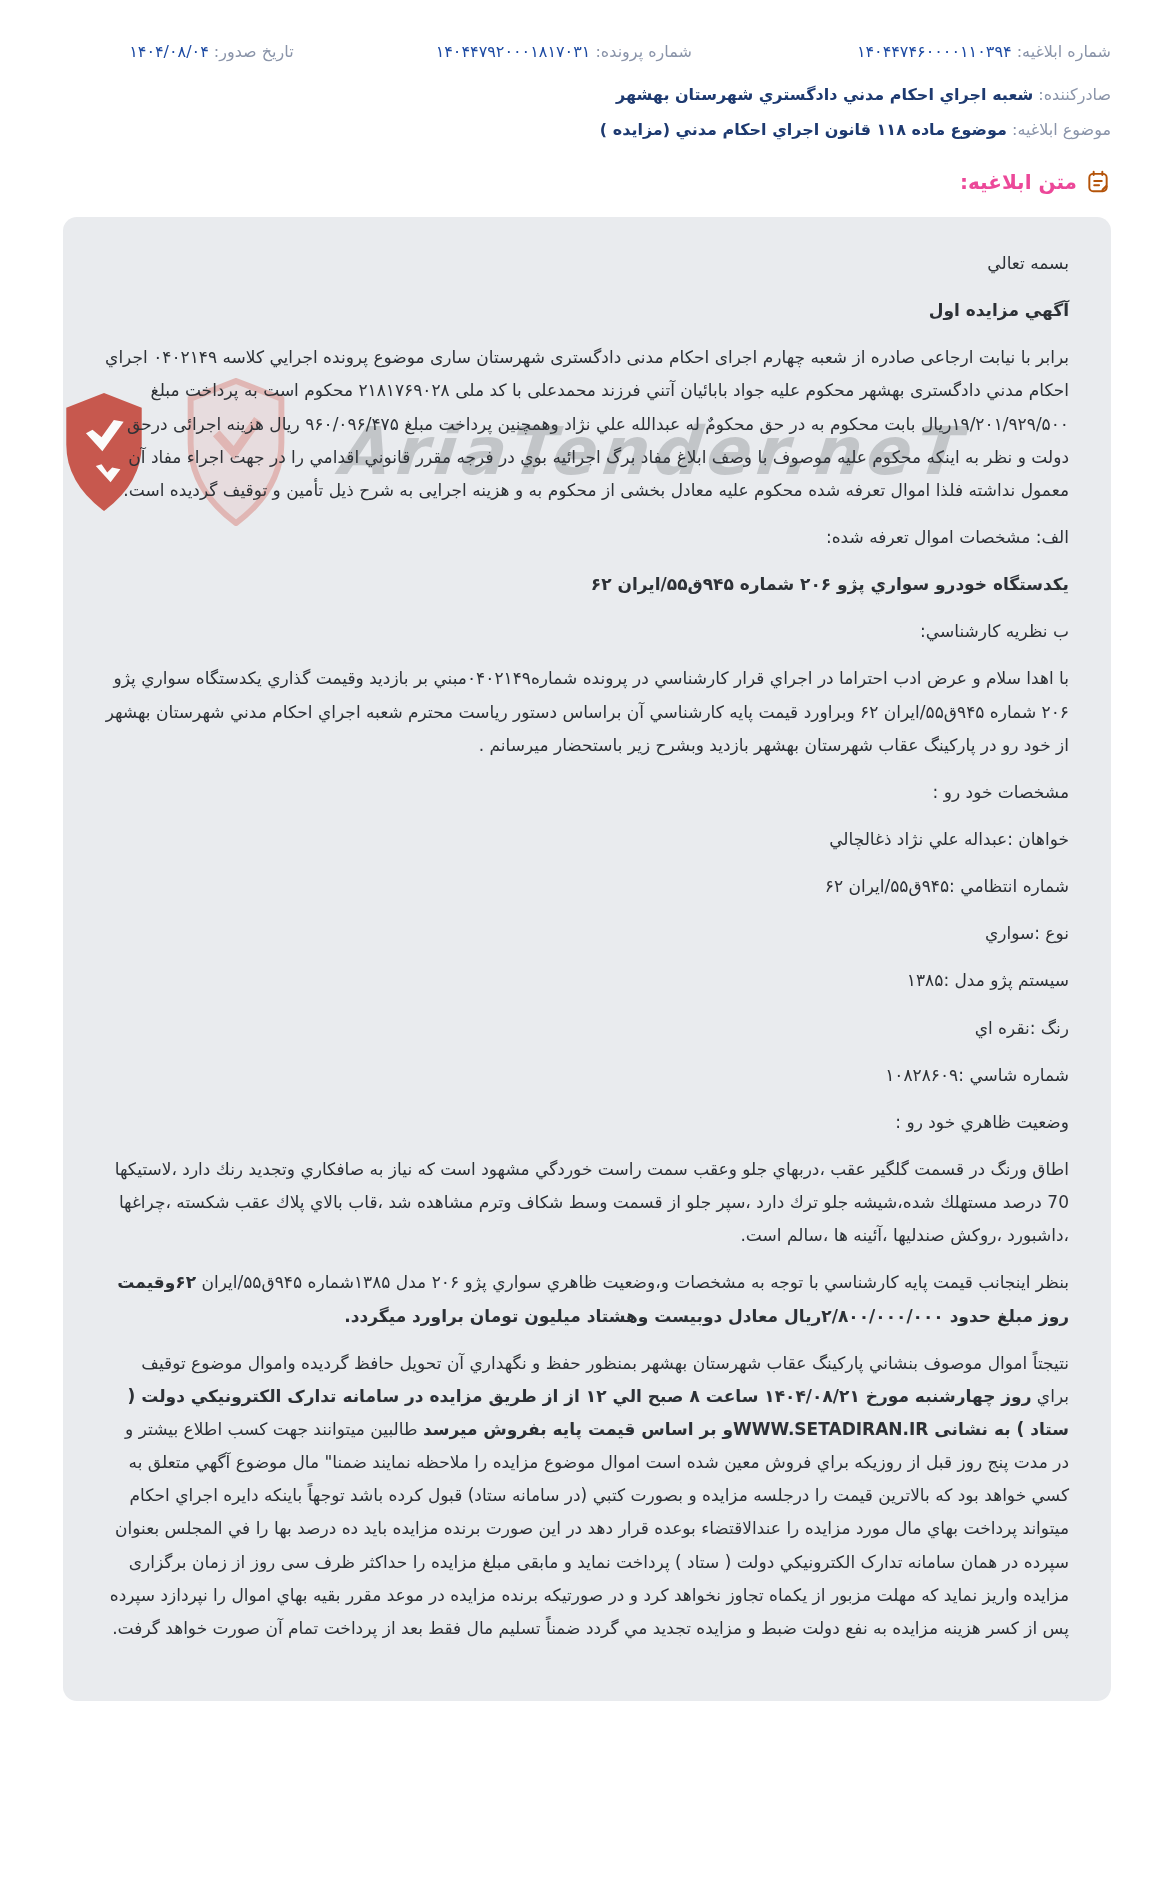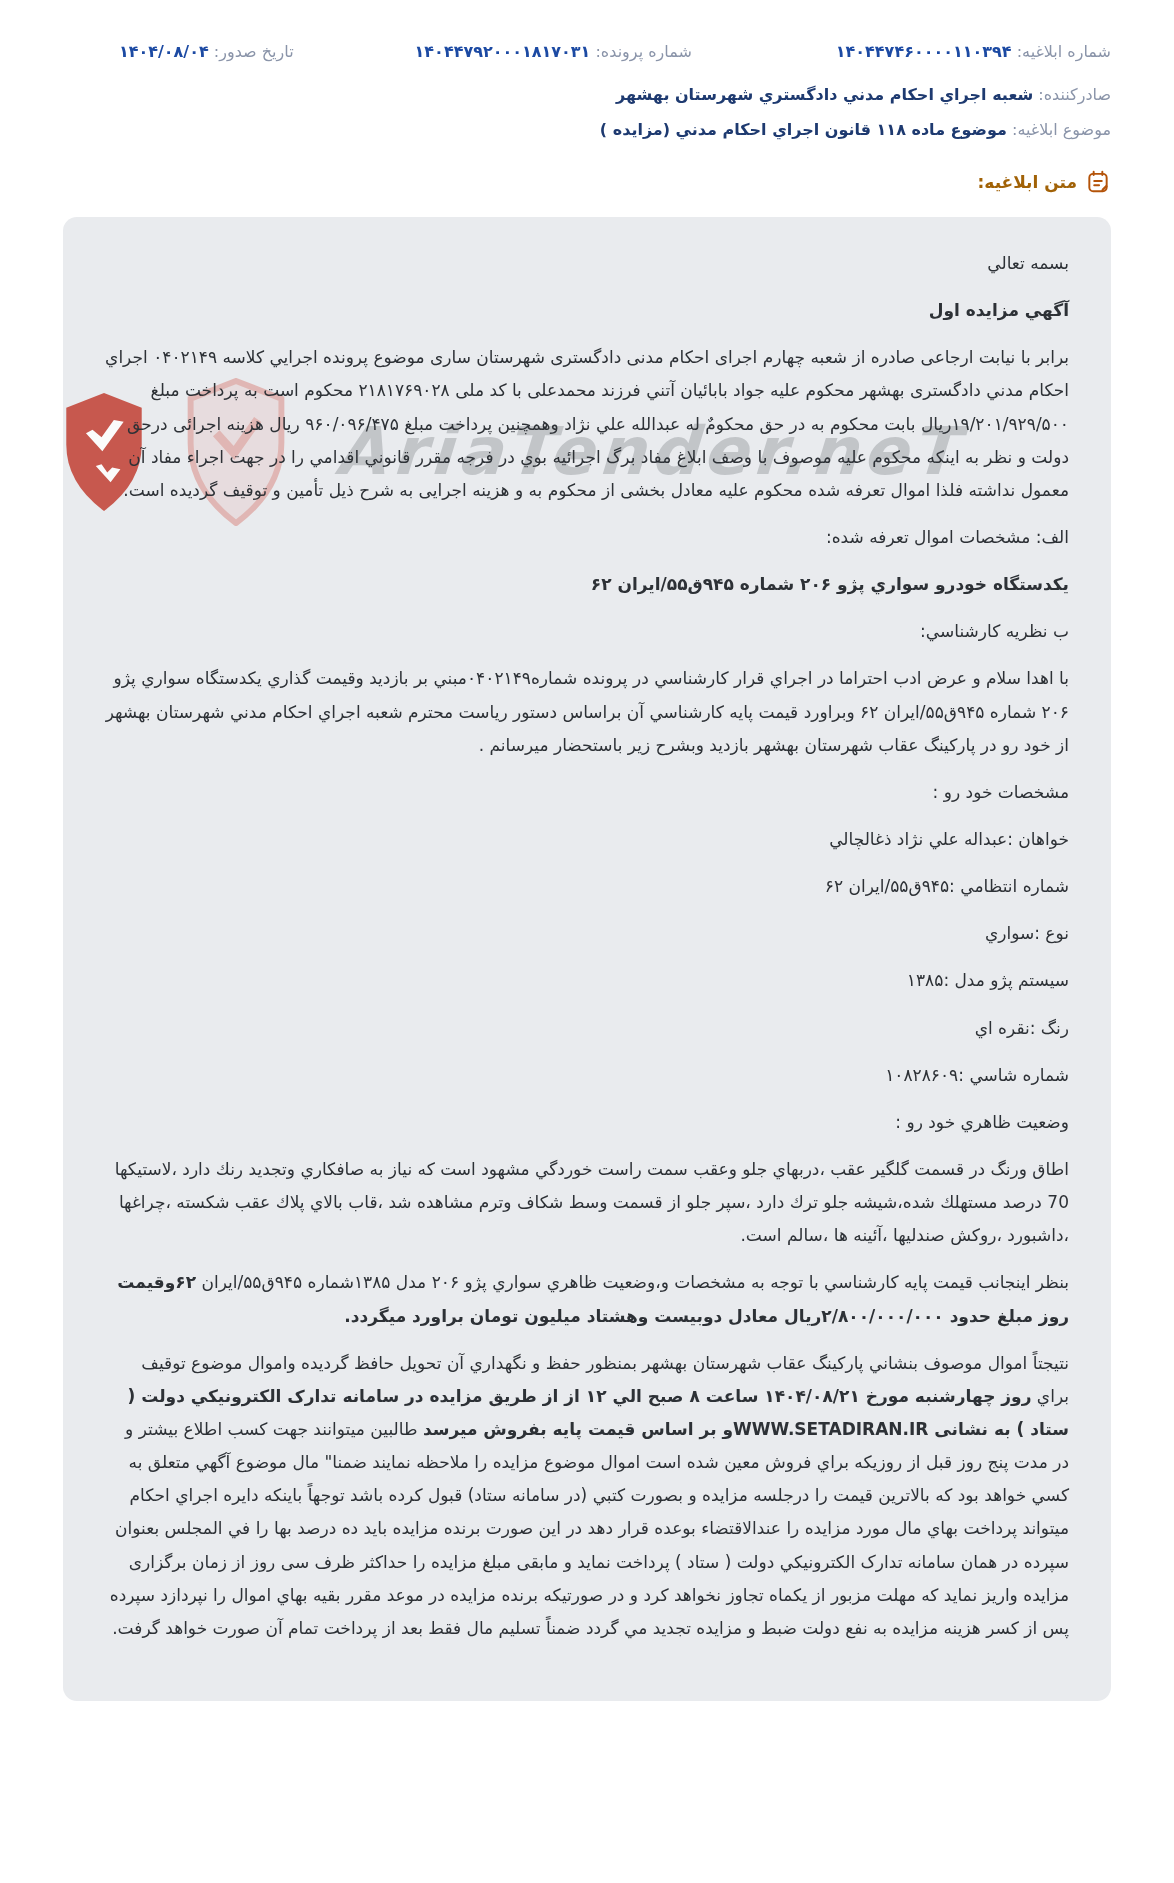--- a/index.html
+++ b/index.html
@@ -11,29 +11,29 @@
   }
   .page { padding:42px 63px 30px 63px; }
 
   
   .meta-row1 {
     display:grid; grid-template-columns:40% 38% 22%;
     align-items:center; margin-bottom:24px; font-size:16px;
   }
   .meta-item { white-space:nowrap; }
   .meta-label { color:#8a94a9; }
-  .meta-value { color:#1c4aa3; font-weight:bold; }
+  .meta-value { color:#1c4aa3; font-weight:normal; }
   .meta-row2 { margin-bottom:16px; font-size:16px; }
   .meta-row3 { margin-bottom:30px; font-size:16px; }
   .meta-strong { color:#1e3a70; font-weight:bold; }
 
   
   .notice-heading {
     display:flex; align-items:center; gap:8px;
-    color:#a16207; font-weight:bold; font-size:17px;
+    color:#ec4899; font-weight:bold; font-size:20px;
     margin-bottom:22px;
   }
   .notice-heading svg { flex:0 0 auto; }
 
   
   .notice-box {
     position:relative;
     background:#e9ebee;
     border-radius:14px;
     padding:30px 42px 42px 42px;

